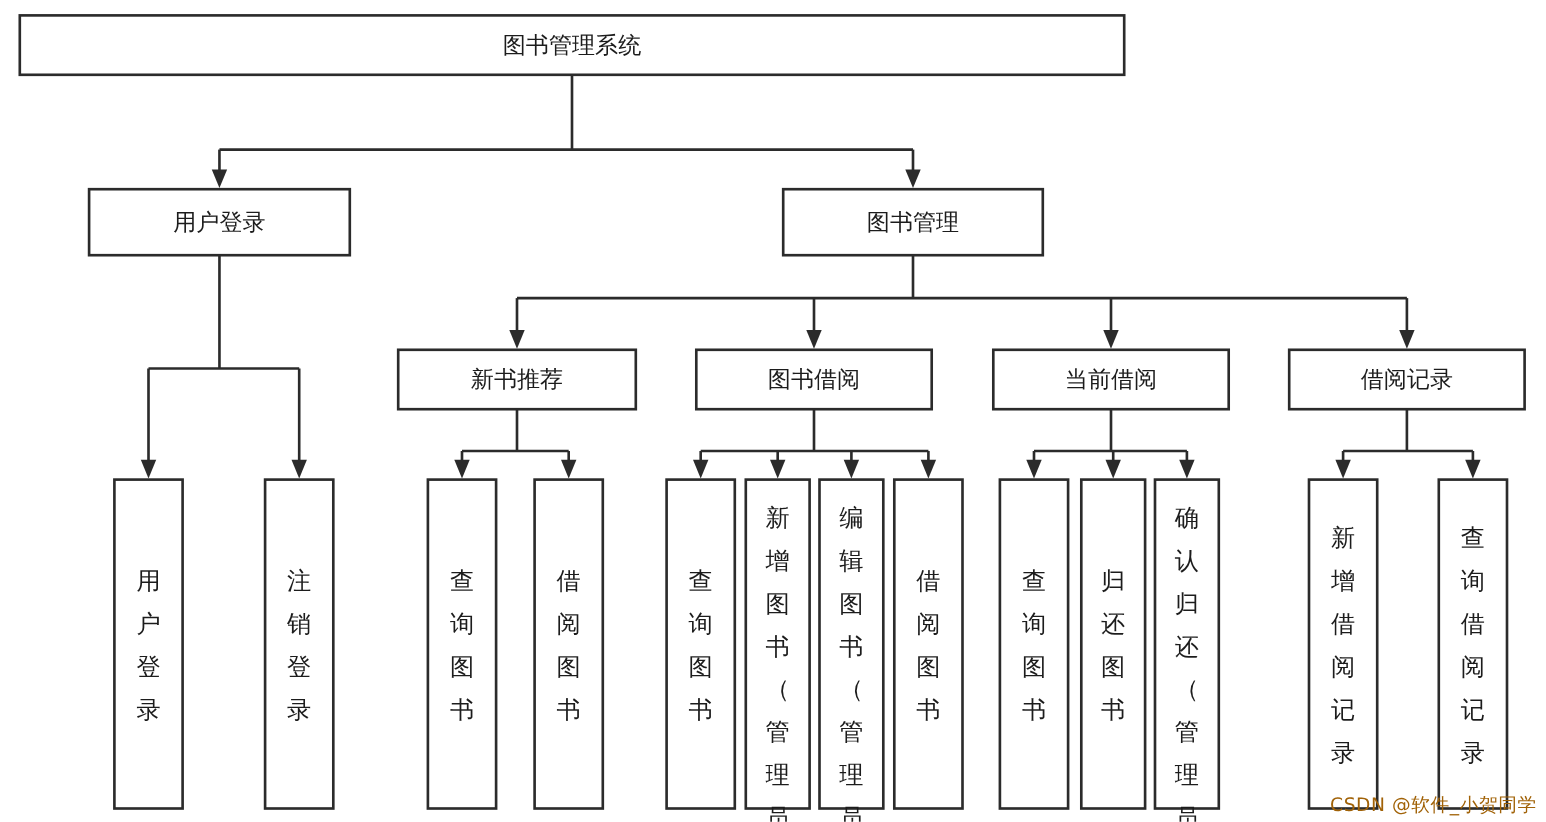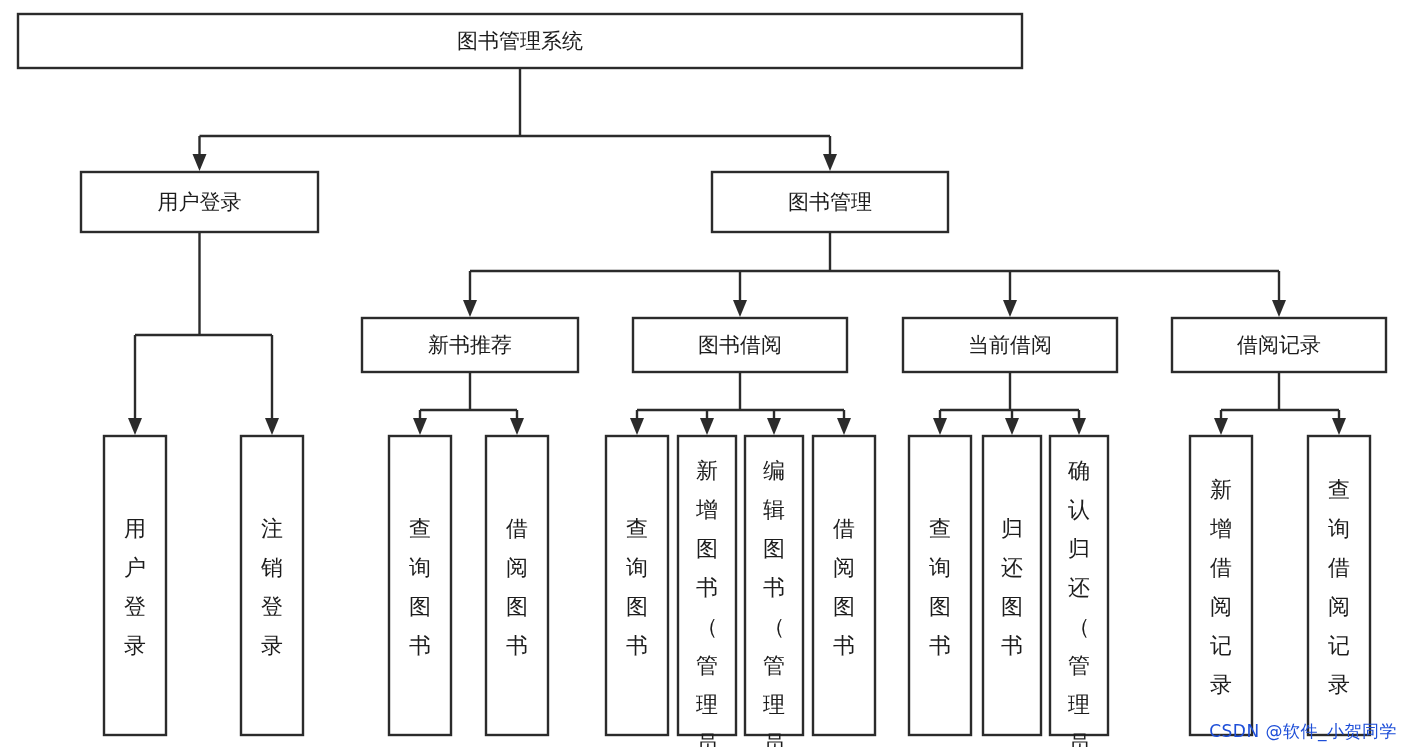--- a/index.html
+++ b/index.html
@@ -46,21 +46,21 @@
     stroke-linecap: butt;
   }
   .arrowhead {
     fill: #2b2b2b;
     stroke: none;
   }
   .watermark-text {
     position: absolute;
     right: 8px;
     bottom: 4px;
-    color: #1d4ed8;
+    color: #a16207;
     font-size: 17px;
     font-family: "DejaVu Sans", "Liberation Sans", sans-serif;
     white-space: nowrap;
     letter-spacing: 0.5px;
     pointer-events: none;
     text-align: center;
   }
 </style>
 </head>
 <body>

